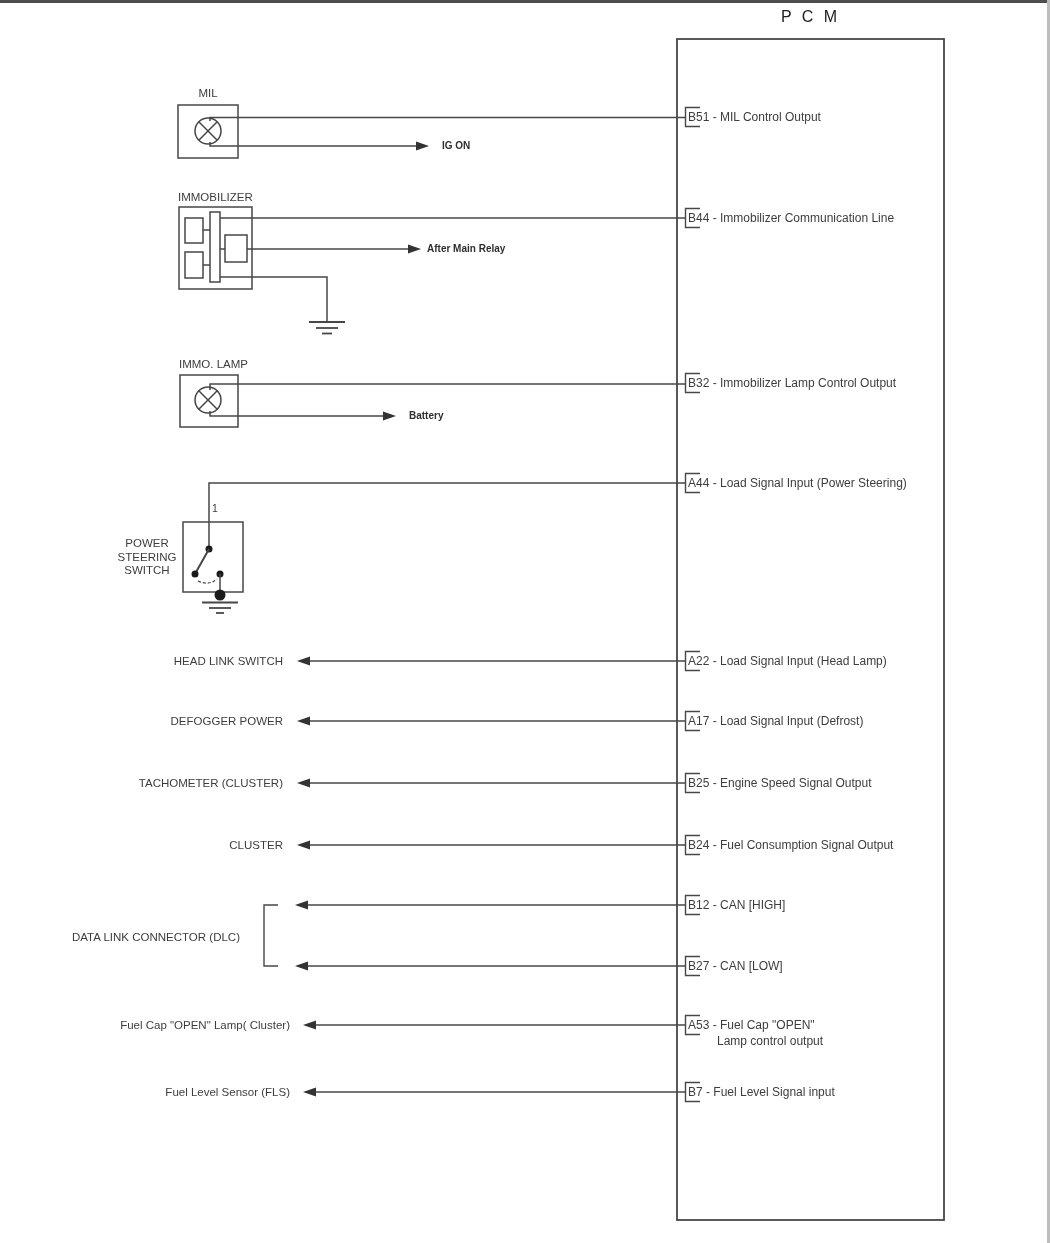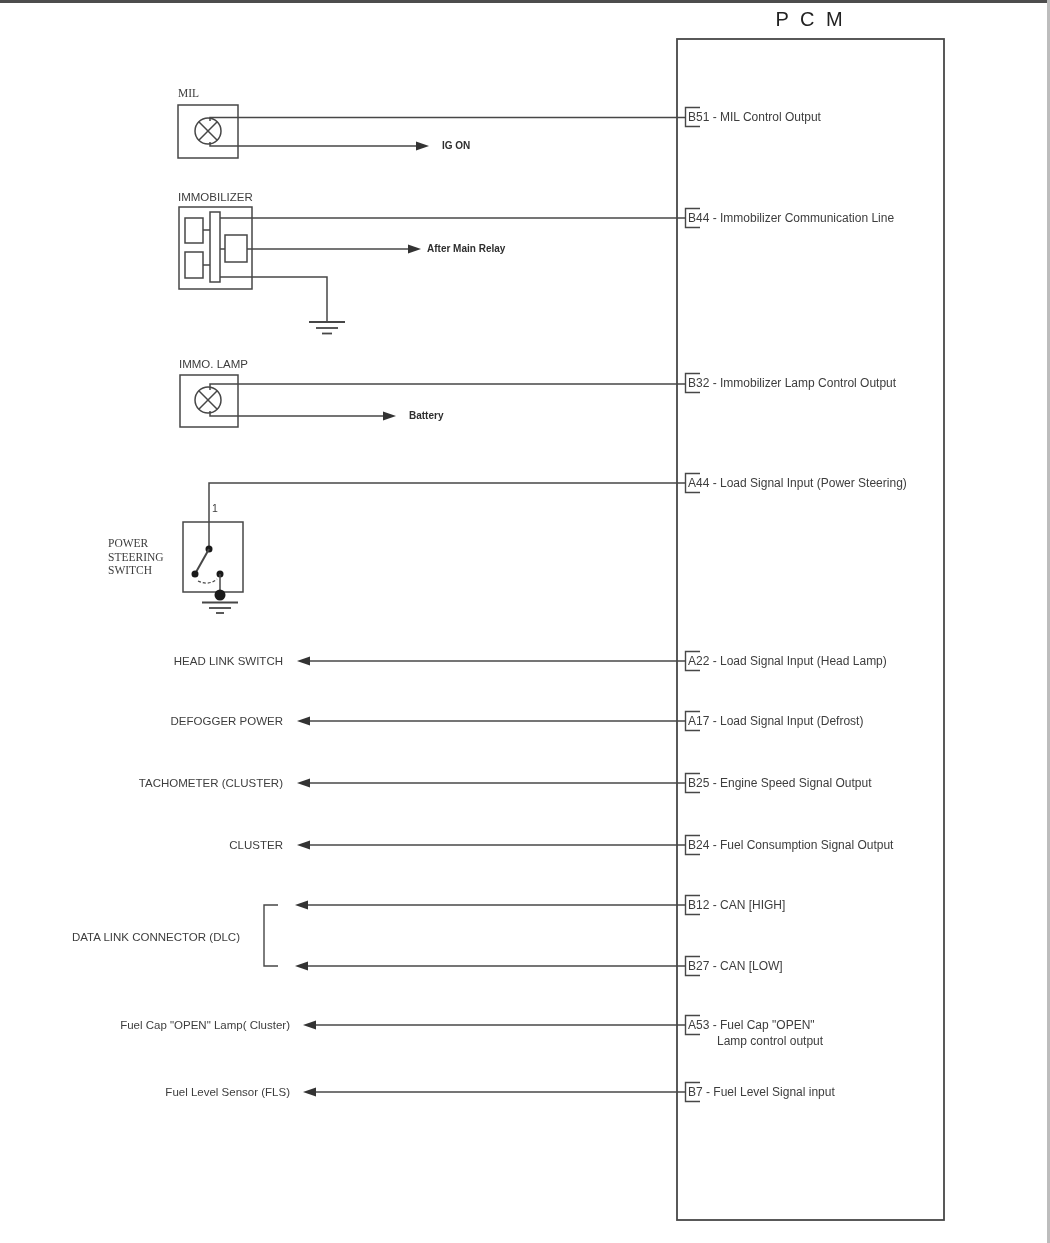--- a/index.html
+++ b/index.html
@@ -3,26 +3,26 @@
 <meta charset="utf-8">
 <style>
   html,body{margin:0;padding:0;background:#ffffff;}
   #canvas{
     position:relative;width:1050px;height:1243px;background:#ffffff;
     font-family:"Liberation Sans", sans-serif;color:#3d3d3d;overflow:hidden;
   }
   #wiring-svg{position:absolute;left:0;top:0;width:1050px;height:1243px;}
   .lbl{position:absolute;font-size:11.5px;line-height:14px;white-space:nowrap;color:#3d3d3d;}
   .lbl.right{text-align:right;}
-  .lbl.center{font-family:Liberation Serif, serif;}
+  .lbl.center{text-align:center;}
   .pin-label{position:absolute;font-size:12px;line-height:16px;white-space:nowrap;color:#3d3d3d;}
   .target-label{position:absolute;font-size:10px;line-height:14px;white-space:nowrap;color:#2e2e2e;font-weight:600;}
   #pcm-title{
     position:absolute;left:677px;top:8px;width:267px;text-align:center;
-    font-size:20px;letter-spacing:3px;color:#222;
+    font-size:16px;letter-spacing:3px;color:#222;
   }
   #pss-label{line-height:13.5px;}
   #pss-pin1{font-size:10.5px;}
 </style>
 </head>
 <body>
 
 <div id="canvas">
 
   <svg id="wiring-svg" viewBox="0 0 1050 1243" fill="none" stroke="#474747" stroke-width="1.5">

